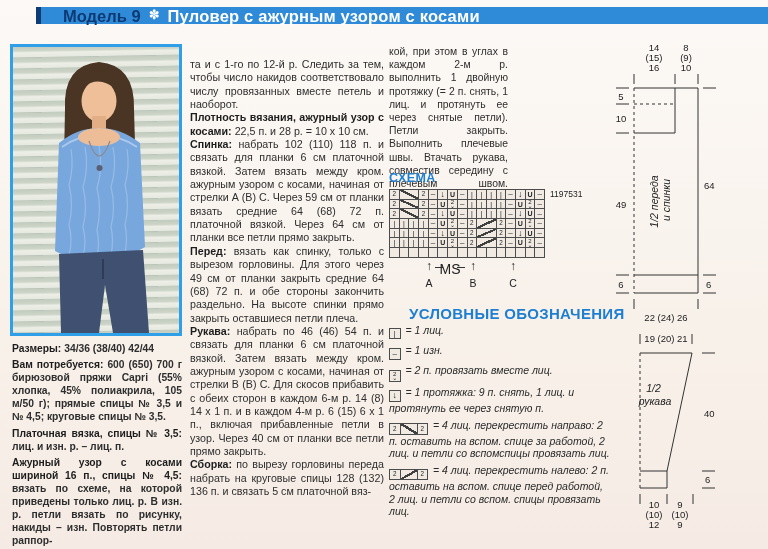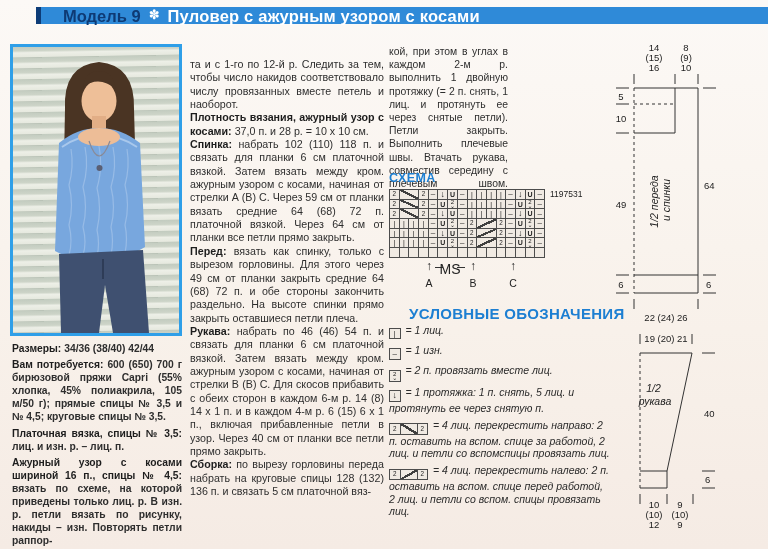--- a/index.html
+++ b/index.html
@@ -98,21 +98,21 @@
 
   <div class="linfo">
     <p><b>Размеры:</b><span> 34/36 (38/40) 42/44</span></p>
     <p><b>Вам потребуется:</b><span> 600 (650) 700 г бирюзовой пряжи Capri (55% хлопка, 45% полиакрила, 105 м/50 г); прямые спицы № 3,5 и № 4,5; круговые спицы № 3,5.</span></p>
     <p><b>Платочная вязка, спицы № 3,5:</b><span> лиц. и изн. р. – лиц. п.</span></p>
     <p><b>Ажурный узор с косами шириной 16 п., спицы № 4,5:</b><span> вязать по схеме, на которой приведены только лиц. р. В изн. р. петли вязать по рисунку, накиды – изн. Повторять петли раппор-</span></p>
   </div>
 
   <div class="col2">
     <p><span>та и с 1-го по 12-й р. Следить за тем, чтобы число накидов соответствовало числу провязанных вместе петель и наоборот.</span></p>
-    <p><b>Плотность вязания, ажурный узор с косами:</b><span> 37,0 п. и 28 р. = 10 х 10 см.</span></p>
+    <p><b>Плотность вязания, ажурный узор с косами:</b><span> 22,5 п. и 28 р. = 10 х 10 см.</span></p>
     <p><b>Спинка:</b><span> набрать 102 (110) 118 п. и связать для планки 6 см платочной вязкой. Затем вязать между кром. ажурным узором с косами, начиная от стрелки А (В) С. Через 59 см от планки вязать средние 64 (68) 72 п. платочной вязкой. Через 64 см от планки все петли прямо закрыть.</span></p>
     <p><b>Перед:</b><span> вязать как спинку, только с вырезом горловины. Для этого через 49 см от планки закрыть средние 64 (68) 72 п. и обе стороны закончить раздельно. На высоте спинки прямо закрыть оставшиеся петли плеча.</span></p>
     <p><b>Рукава:</b><span> набрать по 46 (46) 54 п. и связать для планки 6 см платочной вязкой. Затем вязать между кром. ажурным узором с косами, начиная от стрелки В (В) С. Для скосов прибавить с обеих сторон в каждом 6-м р. 14 (8) 14 х 1 п. и в каждом 4-м р. 6 (15) 6 х 1 п., включая прибавленные петли в узор. Через 40 см от планки все петли прямо закрыть.</span></p>
     <p><b>Сборка:</b><span> по вырезу горловины переда набрать на круговые спицы 128 (132) 136 п. и связать 5 см платочной вяз-</span></p>
   </div>
 
   <div class="col3">
     <p><span>кой, при этом в углах в каждом 2-м р. выполнить 1 двойную протяжку (= 2 п. снять, 1 лиц. и протянуть ее через снятые петли). Петли закрыть. Выполнить плечевые швы. Втачать рукава, совместив середину с плечевым швом. Выполнить боковые швы и швы рукавов.</span></p>
   </div>
 
@@ -456,21 +456,21 @@
             <span class="k2s">
               <span>2</span>
               <span>⌄</span>
             </span>
           </div>
         </span><span class="ltext">= 2 п. провязать вместе лиц.</span></div>
       <div class="litem"><span class="lsym">
           <div class="cc">
             <span class="sy sy-dd">↓</span>
           </div>
-        </span><span class="ltext">= 1 протяжка: 1 п. снять, 5 лиц. и протянуть ее через снятую п.</span></div>
+        </span><span class="ltext">= 1 протяжка: 9 п. снять, 1 лиц. и протянуть ее через снятую п.</span></div>
       <div class="litem"><span class="lsym">
           <div class="cc">
             <span class="sy sy-2">2</span>
           </div>
           <div class="cc crR wide" style=""></div>
           <div class="cc">
             <span class="sy sy-2">2</span>
           </div>
         </span><span class="ltext">= 4 лиц. перекрестить направо: 2 п. оставить на вспом. спице за работой, 2 лиц. и петли со вспомспицы провязать лиц.</span></div>
       <div class="litem"><span class="lsym">

